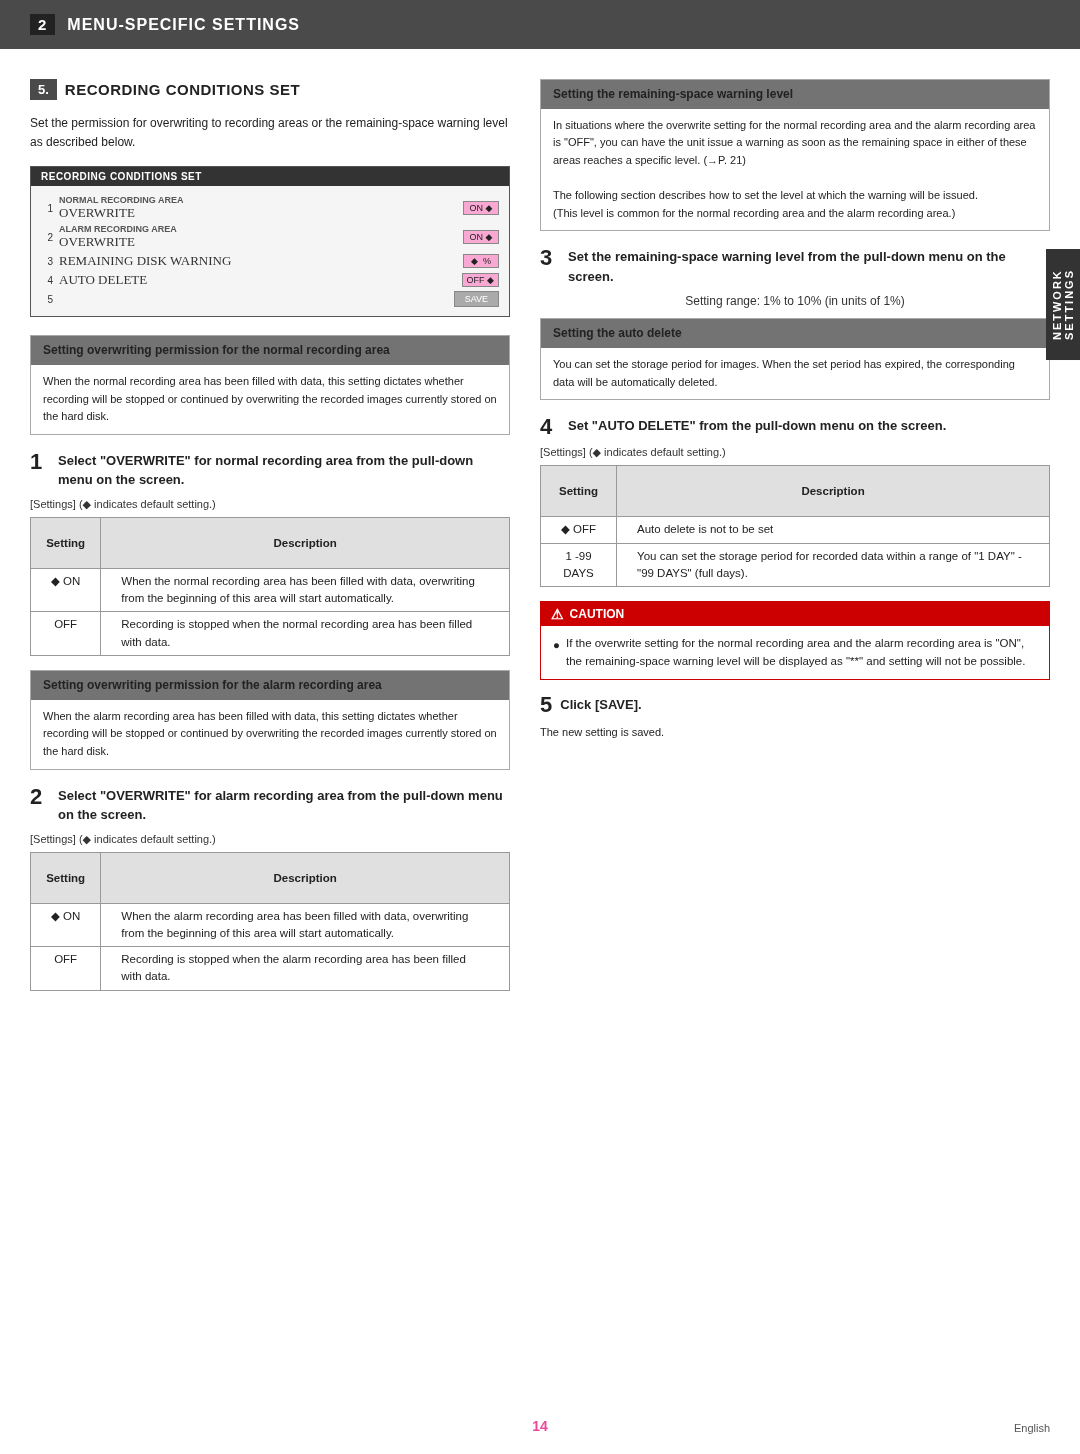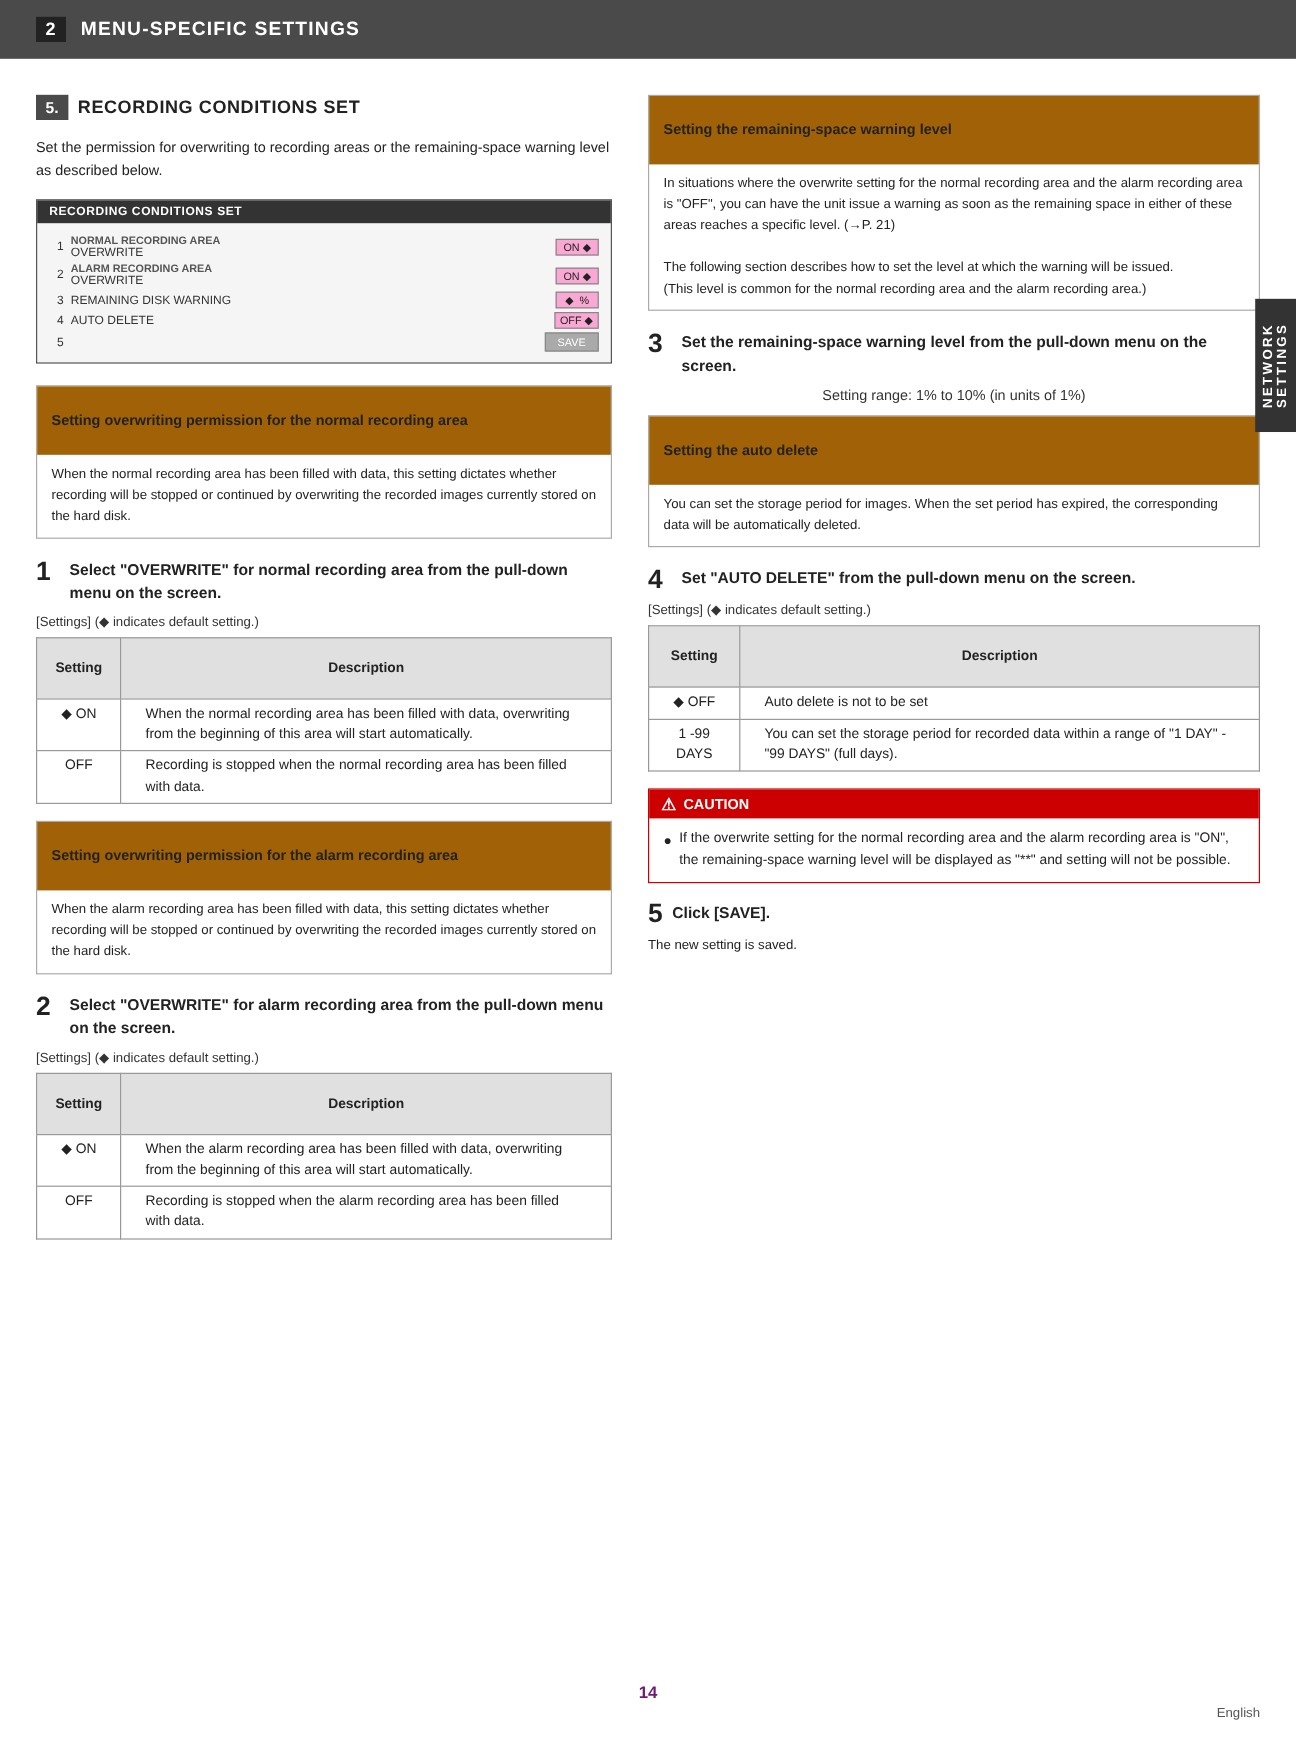--- a/index.html
+++ b/index.html
@@ -113,22 +113,23 @@
     .rec-row-label {
       flex: 1;
       font-size: 9.5px;
     }
     .rec-row-label .row-main {
       font-weight: bold;
       font-size: 9px;
       color: #555;
     }
     .rec-row-label .row-sub {
-      font-size: 10px;
+      font-size: 13px;
       color: #333;
+      font-family: Liberation Serif, serif;
     }
     .rec-row-control {
       font-size: 9px;
       border: 1px solid #888;
       background: #f9a8d4;
       padding: 1px 4px;
       min-width: 36px;
       text-align: center;
     }
     .save-btn {
@@ -139,22 +140,22 @@
       padding: 2px 10px;
       cursor: pointer;
     }
 
     
     .subsection-box {
       border: 1.5px solid #aaa;
       margin-bottom: 16px;
     }
     .subsection-header {
-      background: #a16207;
-      padding: 20px 12px;
+      background: #737373;
+      padding: 6px 12px;
       font-size: 12px;
       font-weight: bold;
       line-height: 1.4;
     }
     .subsection-body {
       padding: 8px 12px;
       font-size: 12px;
       line-height: 1.6;
     }
 
@@ -244,26 +245,26 @@
     }
     .step5-text {
       font-size: 13px;
       font-weight: bold;
       padding-top: 3px;
     }
 
     
     .page-number {
       position: absolute;
-      bottom: 36px;
+      bottom: 20px;
       left: 50%;
       transform: translateX(-50%);
       font-size: 14px;
       font-weight: bold;
-      color: #701a75;
+      color: #ec4899;
     }
     .english-label {
       position: absolute;
       bottom: 20px;
       right: 30px;
       font-size: 11px;
       color: #555;
     }
 
     

